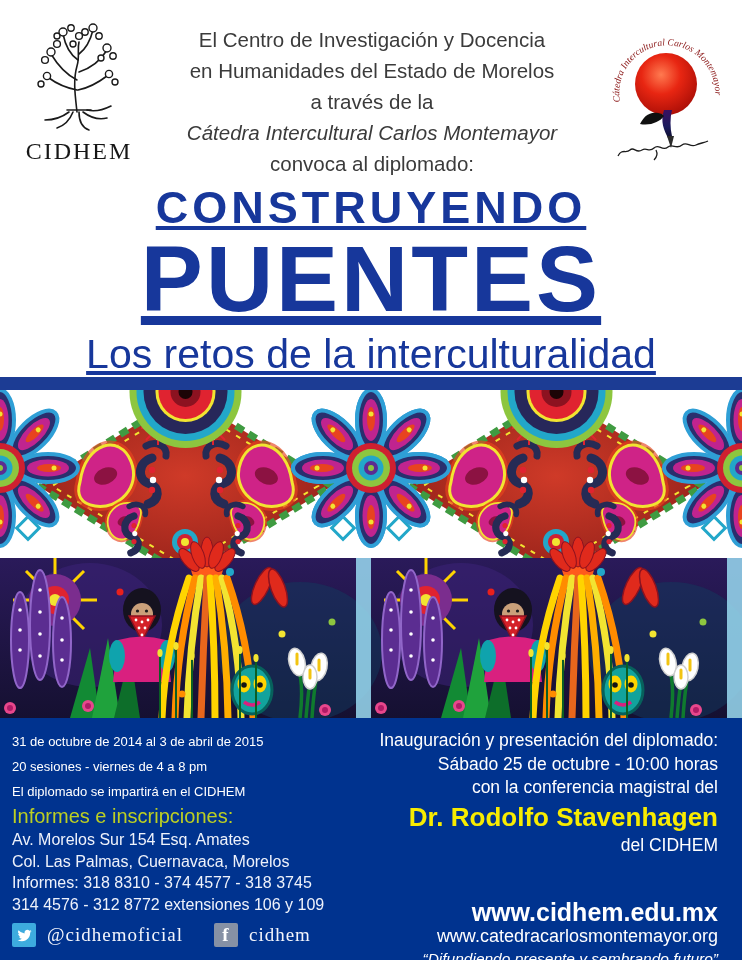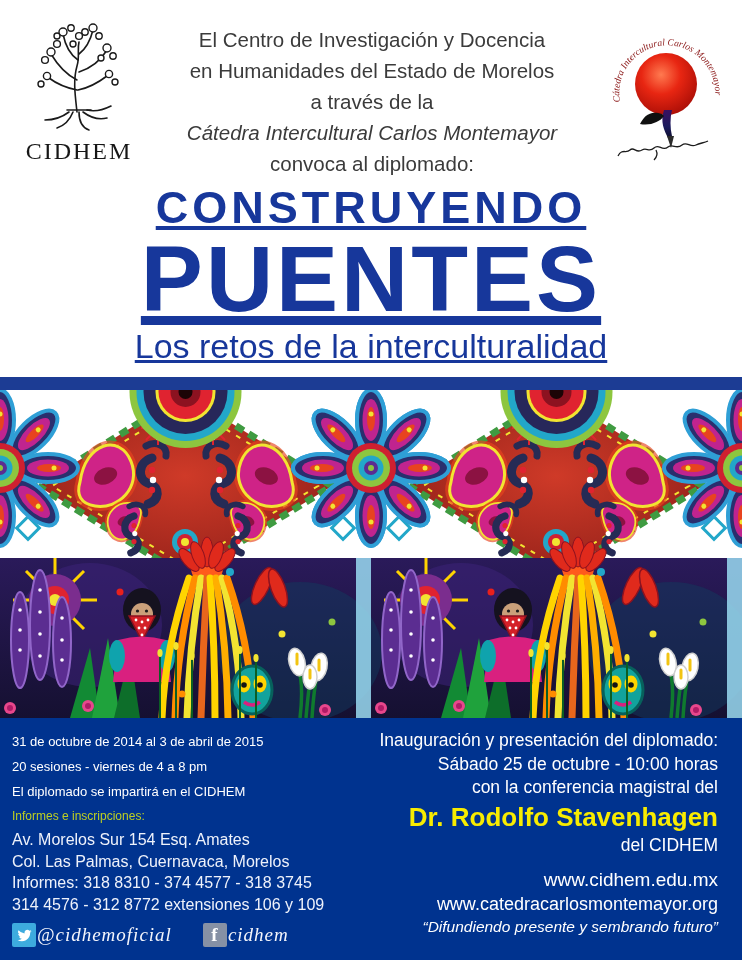--- a/index.html
+++ b/index.html
@@ -16,50 +16,50 @@
   .header-text{
     position:absolute;left:147px;right:145px;top:24px;text-align:center;
     color:#3b3b3b;font-size:20.5px;line-height:31px;
   }
   .header-text .italic{font-style:italic;}
   .logo-catedra{position:absolute;right:14px;top:18px;width:124px;height:156px;}
   
   .title-block{position:absolute;left:0;right:0;top:181px;text-align:center;color:var(--title-blue,#17379b);text-decoration:underline;}
   .title-line1{font-size:45px;font-weight:bold;letter-spacing:4px;line-height:53px;}
   .title-line2{font-size:93px;font-weight:bold;letter-spacing:3px;line-height:91px;}
-  .title-sub{font-size:34px;line-height:36px;margin-top:3px;}
+  .title-sub{font-size:41px;line-height:36px;margin-top:11px;}
   
   .divider-bar{position:absolute;top:377px;left:0;width:742px;height:13px;background:var(--bar-blue,#1c3c94);}
   
   .art{position:absolute;top:390px;left:0;width:742px;height:328px;}
   
   .panel{
     position:absolute;top:718px;left:0;width:742px;height:242px;
     background:var(--panel-blue,#00338f);color:#fff;
   }
   .col-left{position:absolute;left:12px;top:11px;text-align:left;}
   .col-left .big{font-size:13px;line-height:25px;font-weight:normal;}
-  .col-left .info-heading{font-size:12px;line-height:25px;color:var(--accent-lime,#bccf22);}
+  .col-left .info-heading{font-size:20px;line-height:25px;color:var(--accent-lime,#bccf22);}
   .col-left .small{font-size:16px;line-height:21.5px;color:#eef2fb;}
   .col-right{position:absolute;right:24px;top:11px;text-align:right;}
   .col-right .line{font-size:17.5px;line-height:23.5px;}
   .speaker{font-size:26px;font-weight:bold;line-height:34px;color:var(--accent-yellow,#f8ec00);}
   .web-gap{height:11px;}
-  .web1{font-size:19px;font-weight:normal;line-height:24px;}
+  .web1{font-size:25px;font-weight:bold;line-height:24px;margin-top:32px;}
   .web2{font-size:18px;line-height:24px;}
   .motto{font-size:15.5px;line-height:22px;font-style:italic;}
   
   .social-row{
     position:absolute;left:12px;bottom:13px;display:flex;align-items:center;
     font-family:"Liberation Serif",serif;font-size:19px;letter-spacing:1px;color:#f4f6fc;
   }
   .social-icon{width:24px;height:24px;border-radius:2px;display:flex;align-items:center;justify-content:center;flex:0 0 auto;}
   .tw{background:var(--twitter-blue,#3dabde);}
   .fb{background:var(--facebook-gray,#8691a5);font-family:"Liberation Serif",serif;font-weight:bold;color:#fff;font-size:19px;}
-  .social-label{margin-left:1px;font-style:italic;}
+  .social-label{margin-left:11px;}
   .social-sep{width:31px;}
 </style>
 </head>
 <body>
 
 <div class="poster">
 
   <div class="header">
 
     <div class="logo-cidhem">

